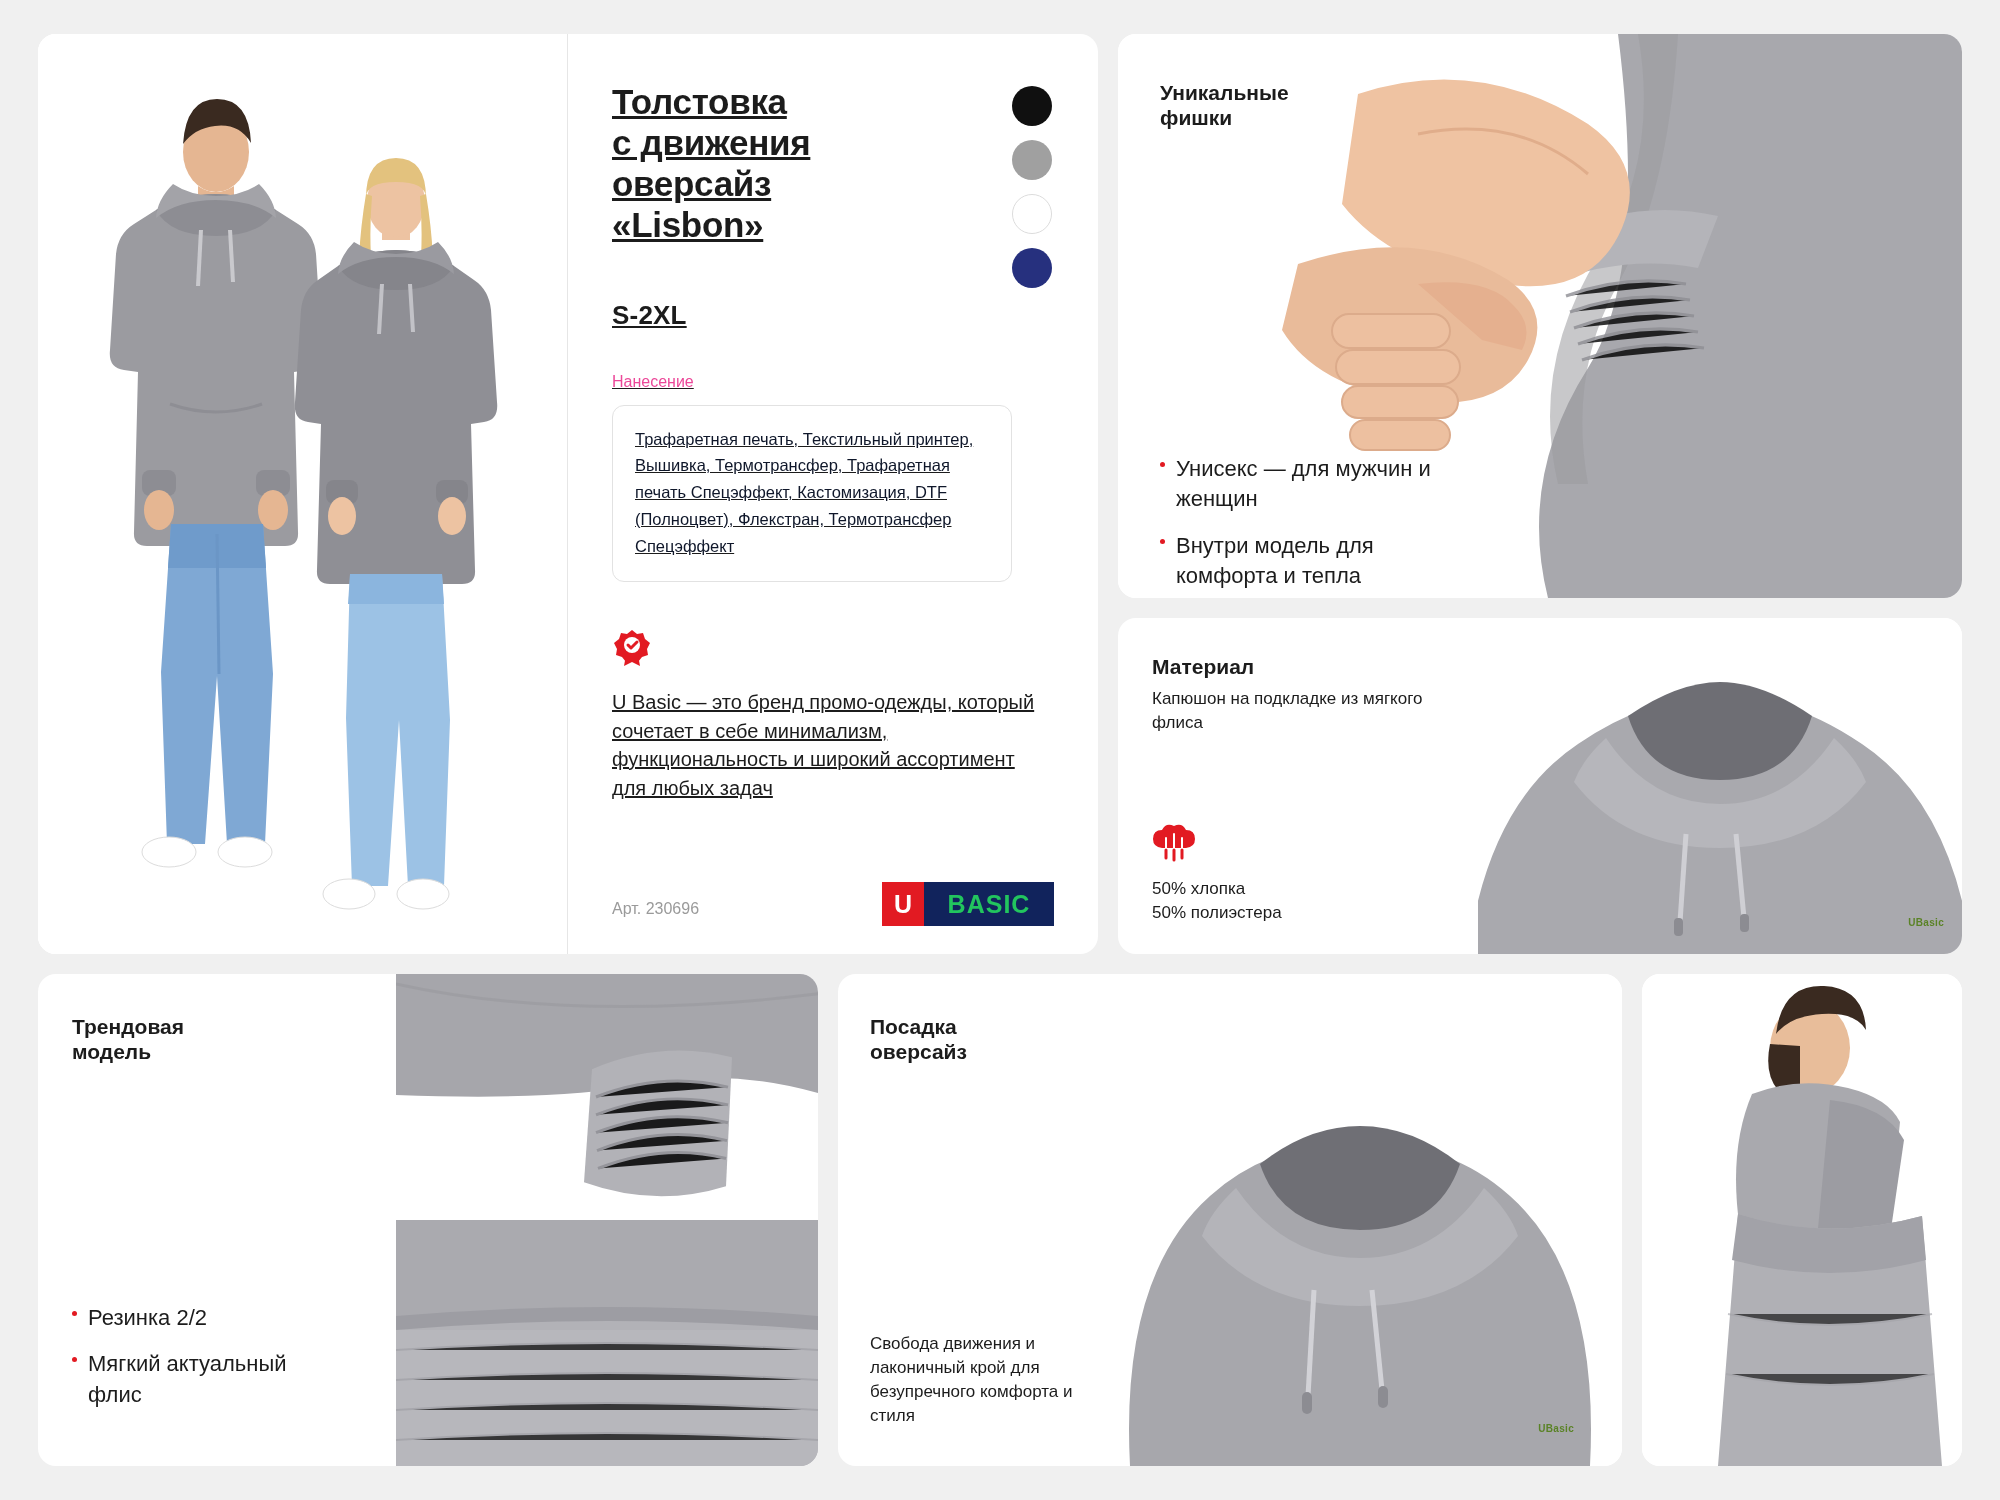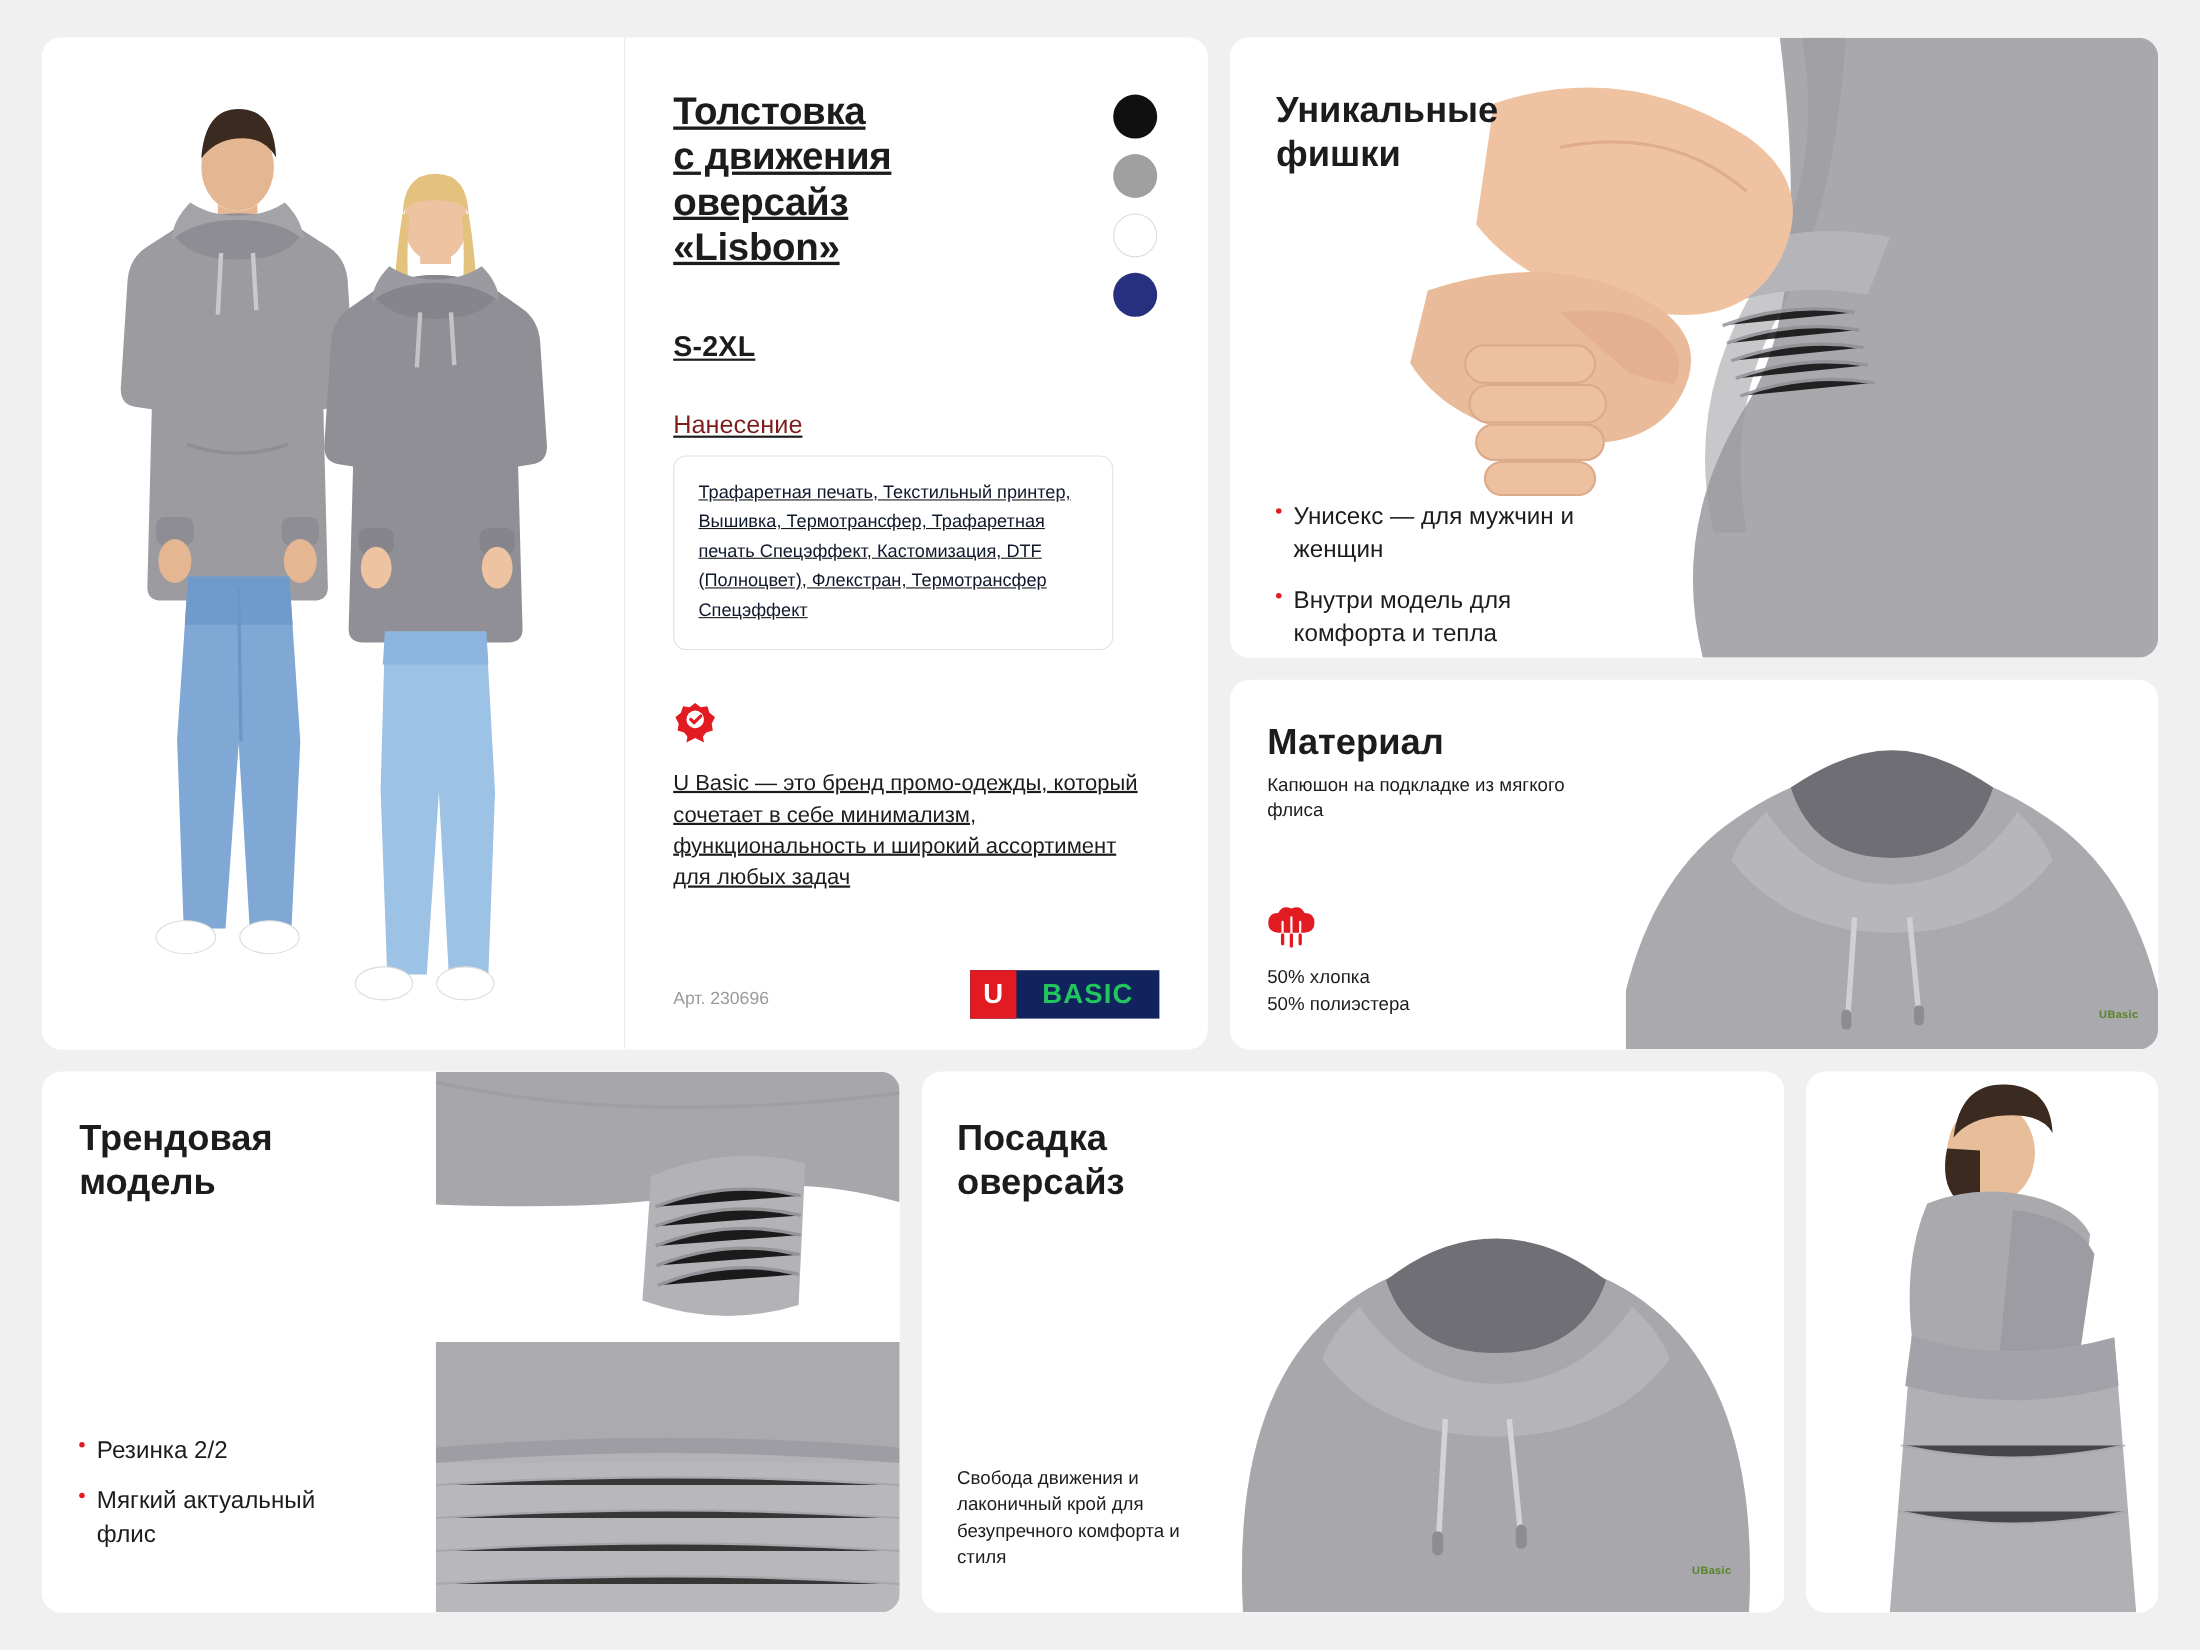--- a/index.html
+++ b/index.html
@@ -58,22 +58,22 @@
   }
   .swatch.outlined { border: 1px solid #dcdcdc; }
   .sizes {
     margin-top: 54px;
     font-size: 26px;
     font-weight: bold;
     letter-spacing: 0.2px;
   }
   .section-label {
     margin-top: 42px;
-    font-size: 23px;
-    color: #7f1d1d;
+    font-size: 16px;
+    color: #ec4899;
   }
   .print-box {
     margin-top: 14px;
     border: 1px solid #e2e2e2;
     border-radius: 12px;
     padding: 20px 22px 22px 22px;
     font-size: 16.5px;
     line-height: 1.62;
     color: #0f172a;
     max-width: 400px;
@@ -111,21 +111,21 @@
     flex: 1;
     color: #22c55e;
     font-weight: bold;
     font-size: 25px;
     letter-spacing: 1px;
     display: flex; align-items: center; justify-content: center;
   }
 
   
   .card-heading {
-    font-size: 33px;
+    font-size: 21px;
     font-weight: bold;
     line-height: 1.2;
   }
   .bullets { list-style: none; }
   .bullets li {
     position: relative;
     padding-left: 16px;
     font-size: 22px;
     line-height: 1.38;
     margin-bottom: 16px;

